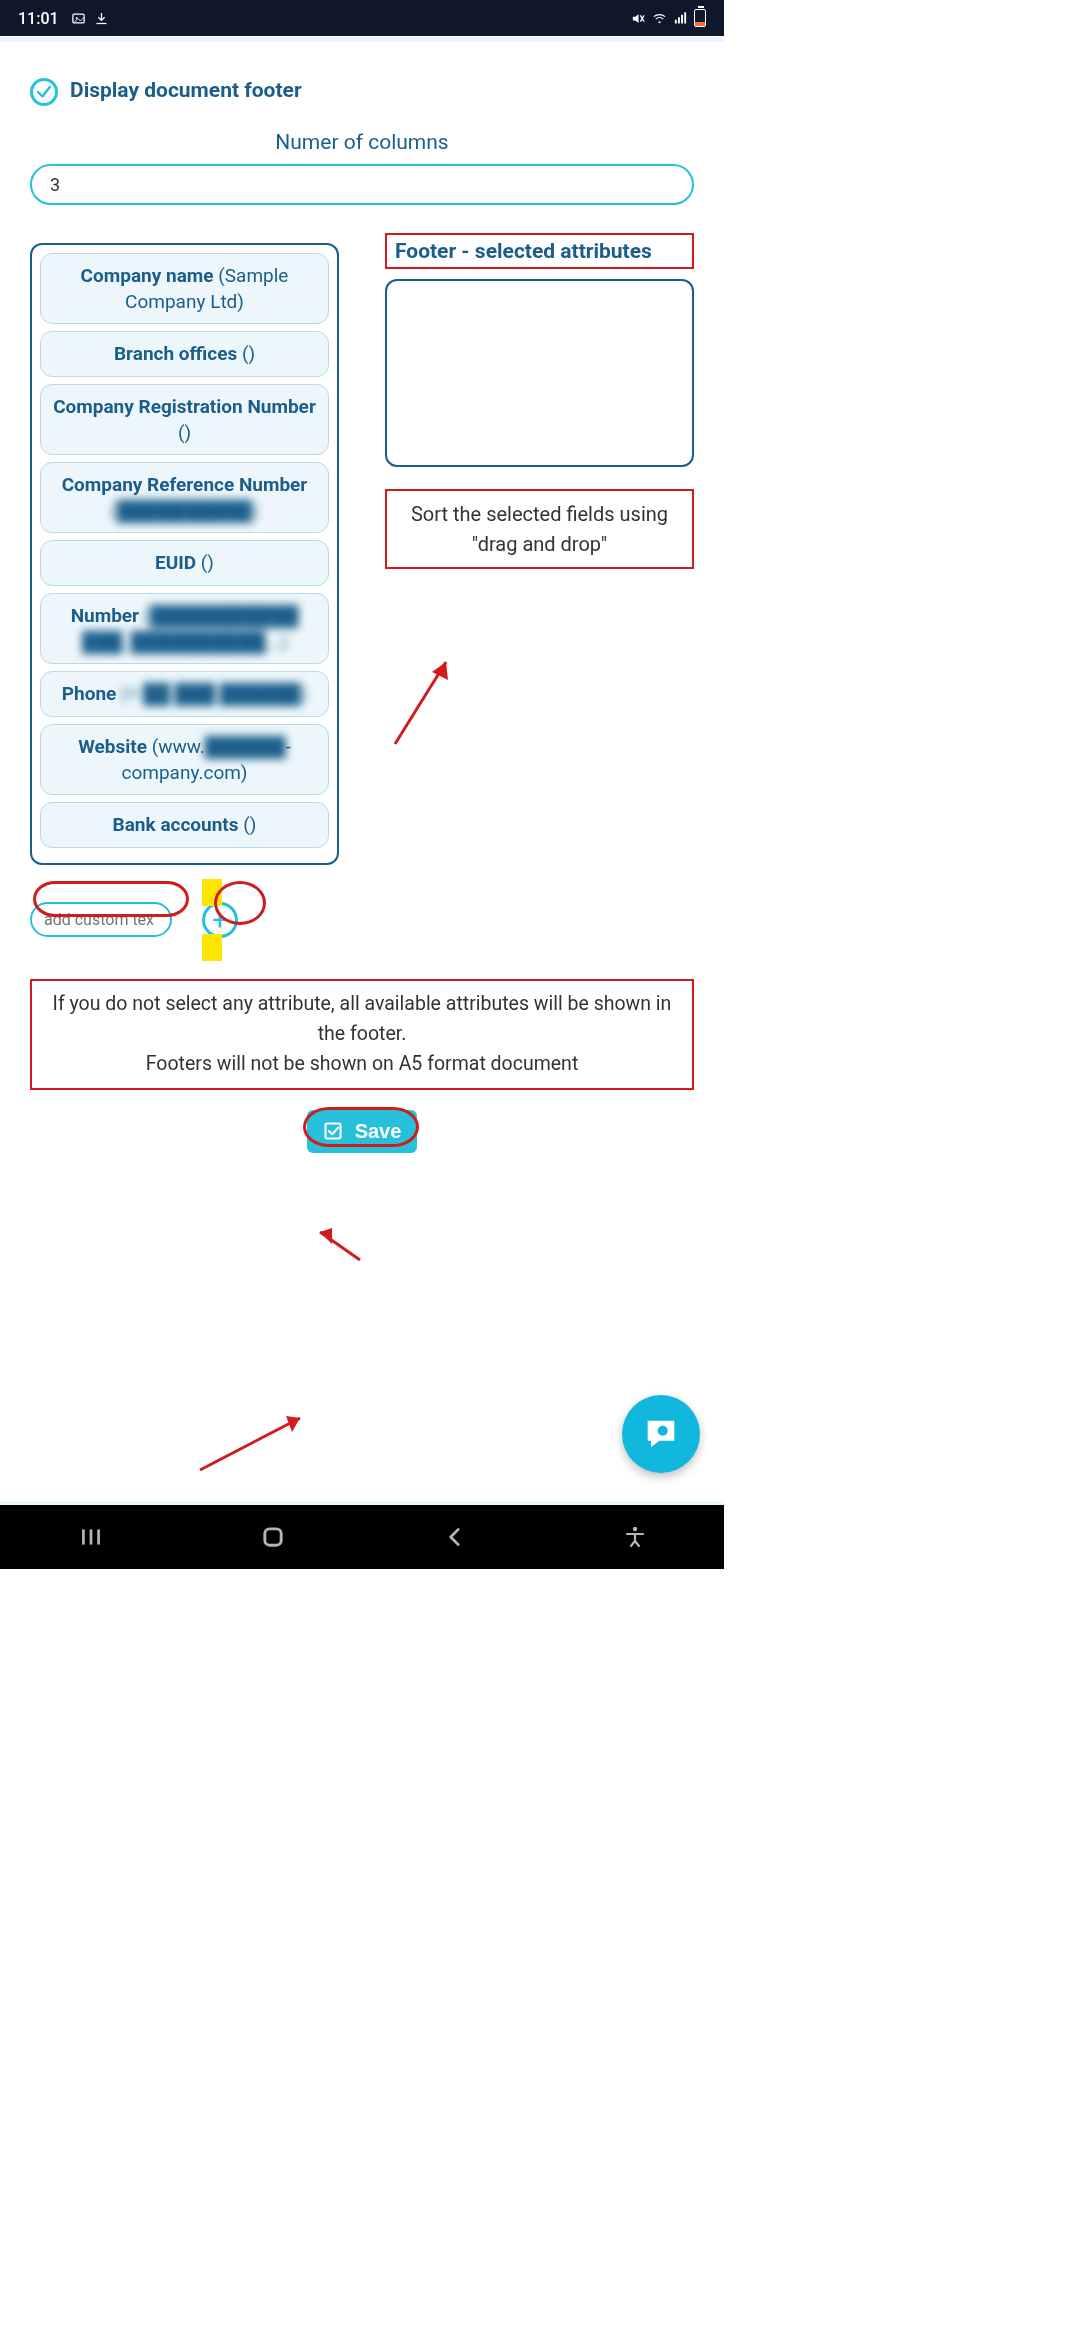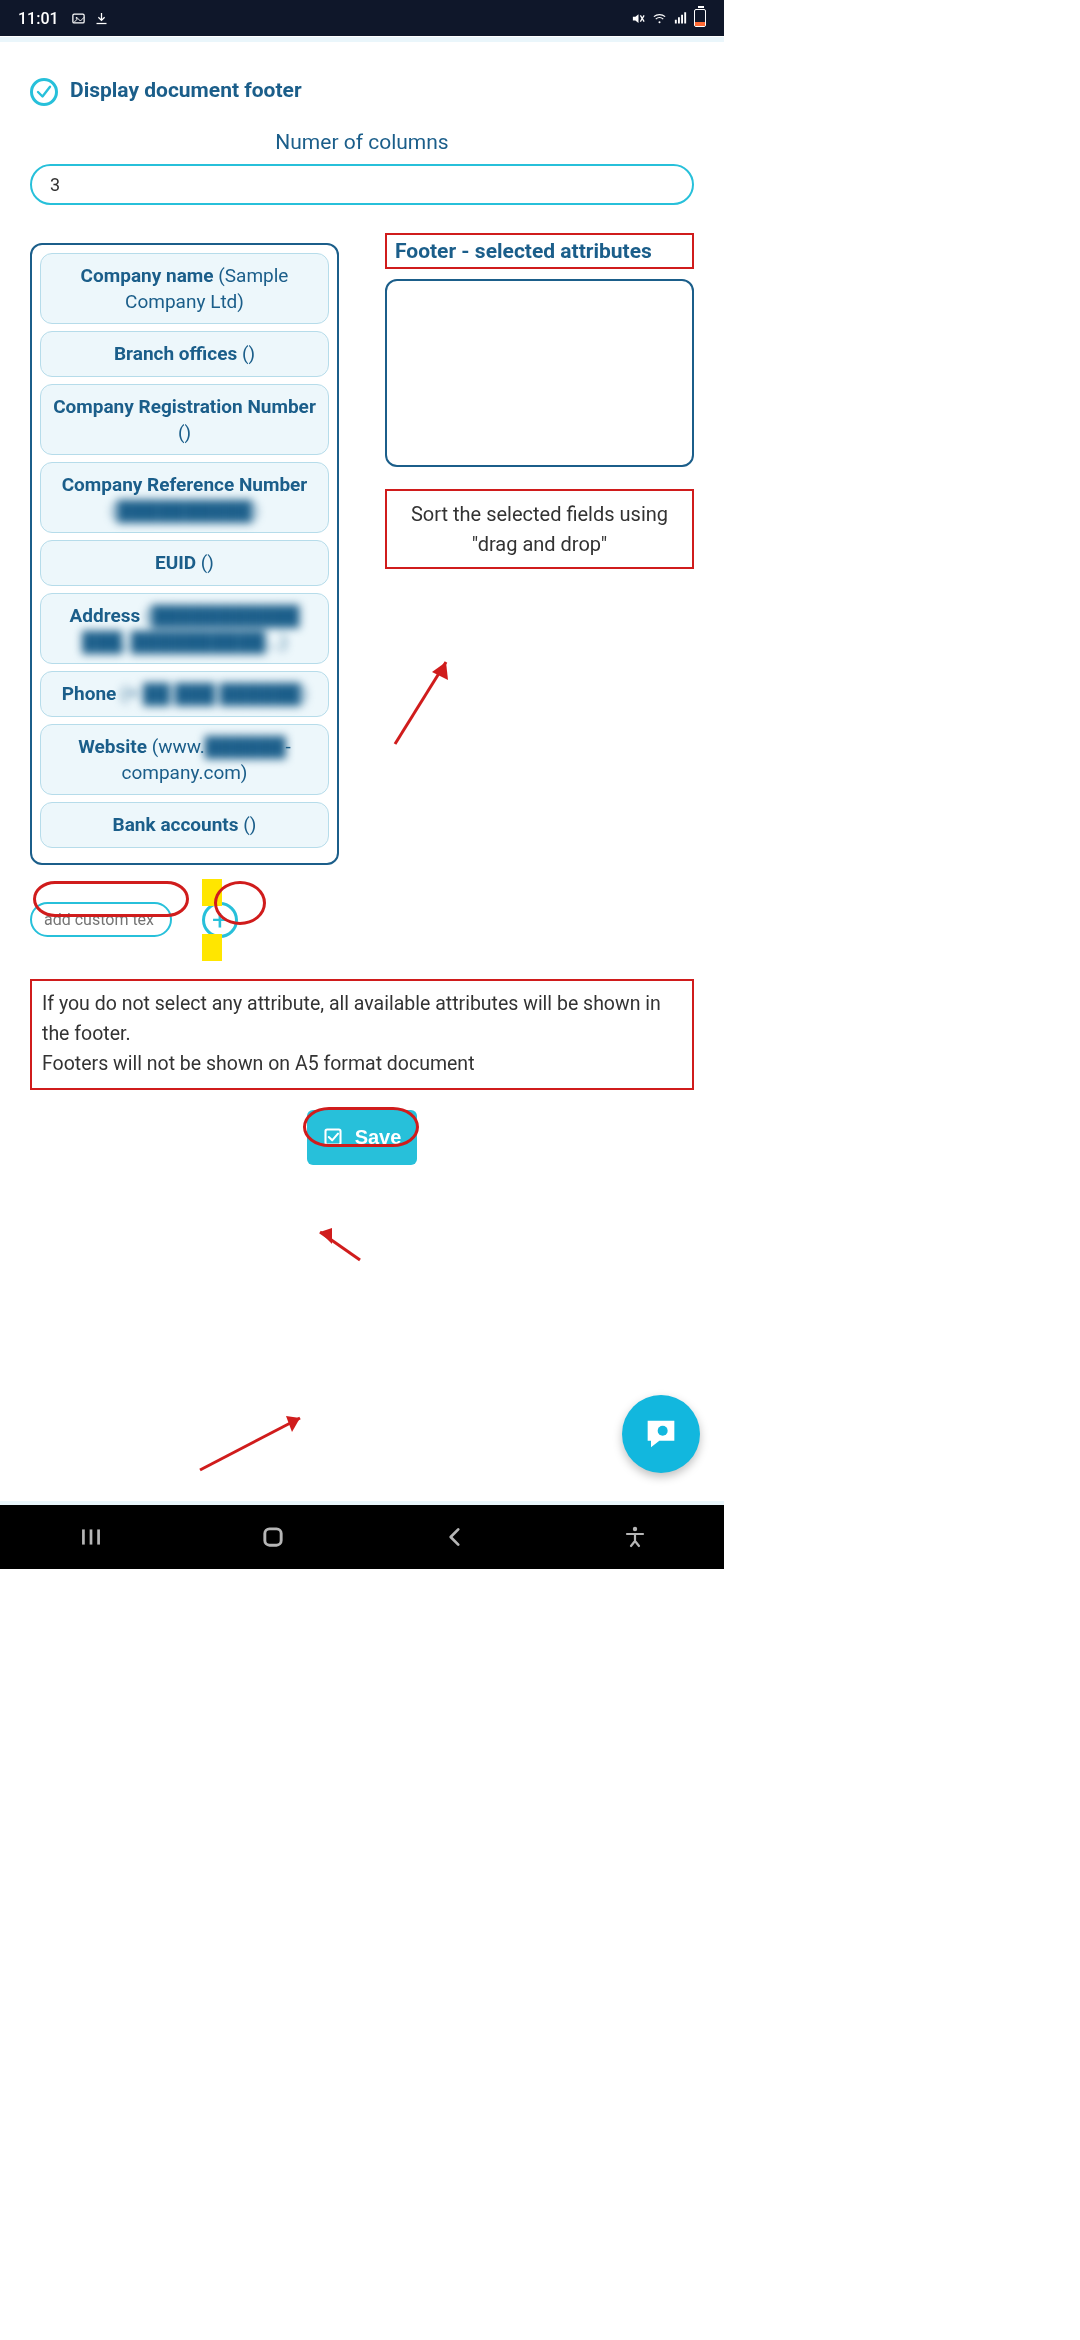--- a/index.html
+++ b/index.html
@@ -108,29 +108,29 @@
       display:flex; align-items:center; justify-content:center; background:#fff;
     }
     .plus-circ span{ color:#27c0da; font-size:28px; line-height:1; font-weight:400;}
     .red-circle {
       position:absolute; left:12px; top:-2px; width:52px; height:44px;
       border:3px solid #d01c1c; border-radius:50%; pointer-events:none;
     }
 
     .info-box {
       border:2.5px solid #d01c1c; padding:8px 10px;
-      color:#333; font-size:19.5px; text-align:left;
+      color:#333; font-size:19.5px; text-align:center;
       margin-top: 22px; line-height:1.55;
     }
     .save-row { text-align:center; margin-top: 20px; }
     .save-btn {
       display:inline-flex; align-items:center; gap:12px;
       background:#27c0da; color:#fff; border:none;
       font-weight:700; font-size:20px;
-      padding: 16px 16px; border-radius:6px; cursor:pointer;
+      padding: 10px 16px; border-radius:6px; cursor:pointer;
     }
     .red-ellipse-save {
       position:absolute; width:116px; height:40px;
       border:3px solid #d01c1c; border-radius:26px/20px; pointer-events:none;
       margin-left:-4px; margin-top:-3px;
     }
     .save-wrap { position:relative; display:inline-block; }
 
     .chat-bubble {
       position:absolute; right:24px; bottom:96px;
@@ -232,21 +232,21 @@
         </div>
         <div class="attr-item">
           <span>Company Reference Number</span>
           <span class="blur">(██████████)</span>
         </div>
         <div class="attr-item">
           <span>EUID</span>
           <span class="attr-val">()</span>
         </div>
         <div class="attr-item">
-          <span>Address</span>
+          <span>Number</span>
           <span class="blur">(███████████ ███, ██████████...)</span>
         </div>
         <div class="attr-item">
           <span>Phone</span>
           <span class="blur">(+ ██ ███ ██████)</span>
         </div>
         <div class="attr-item">
           <span>Website</span>
           <span class="attr-val">
             <span>(www.</span><span class="blur">██████</span><span>-company.com)</span>

